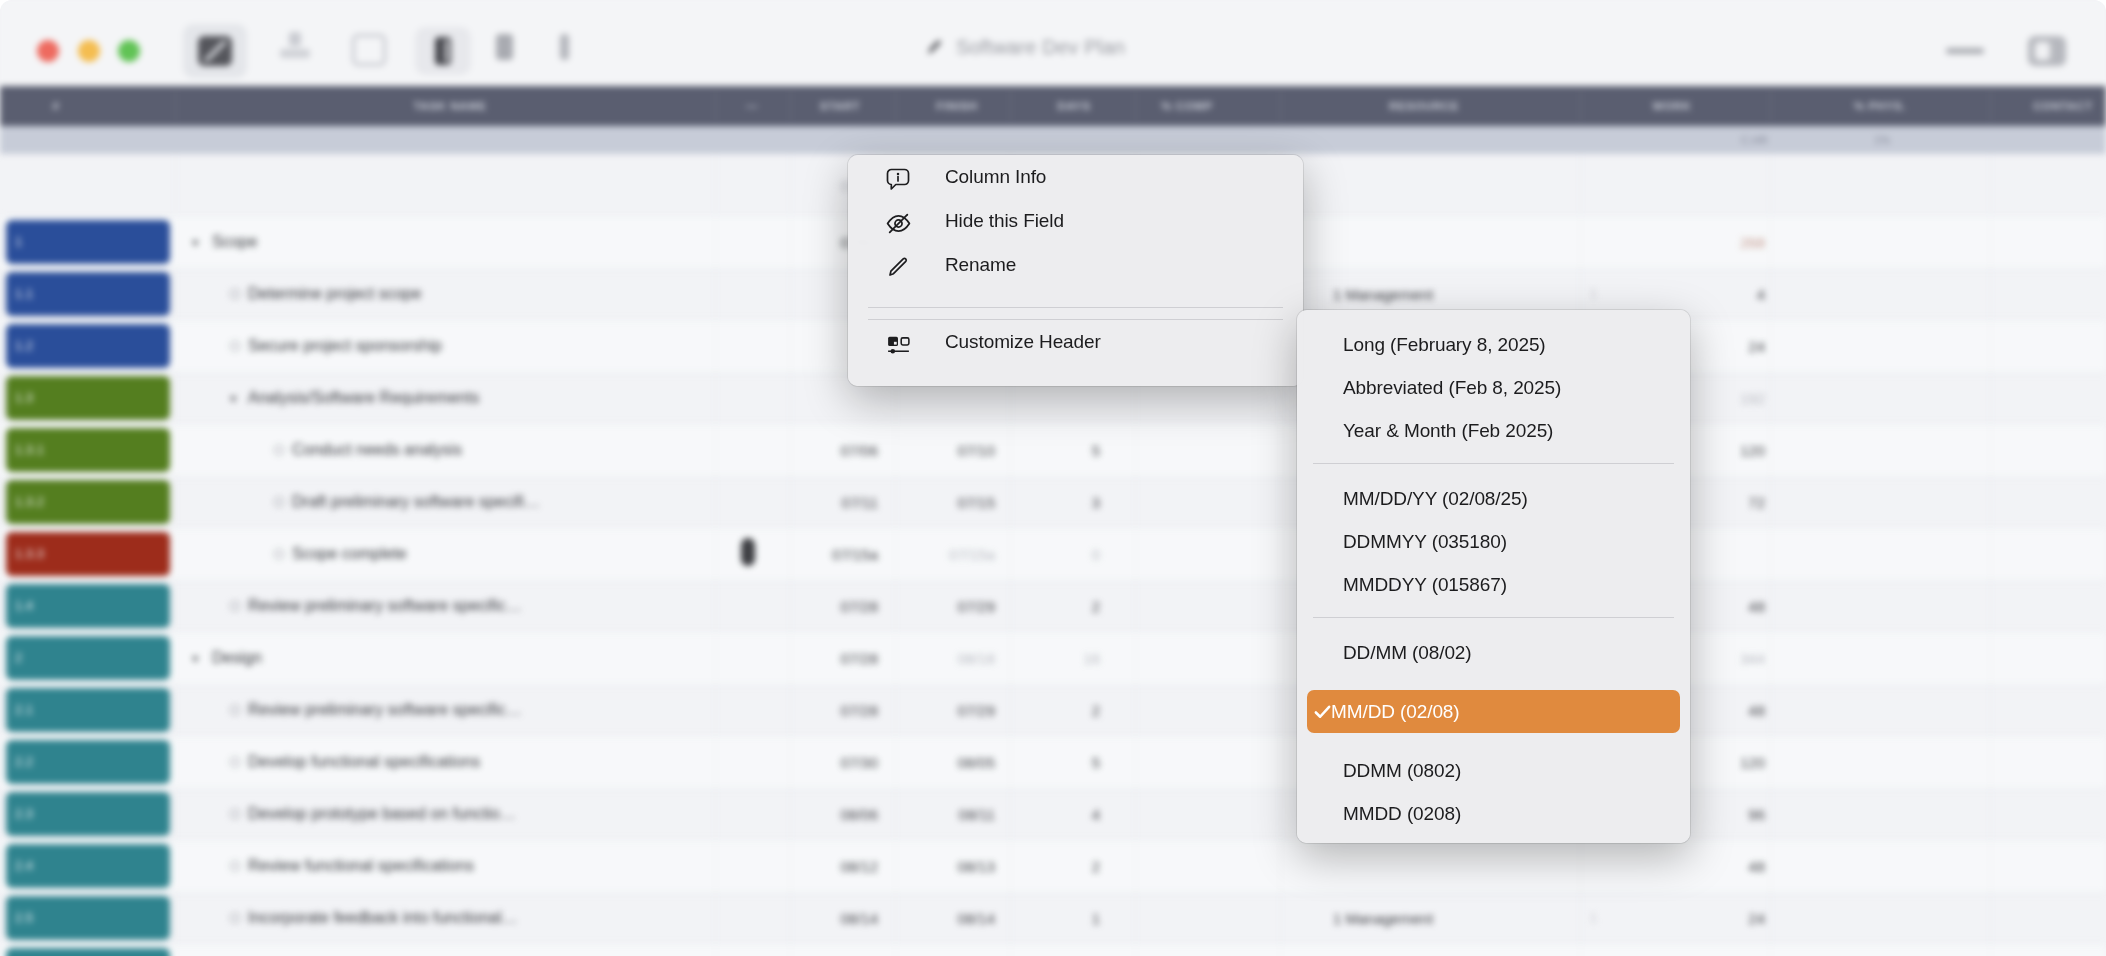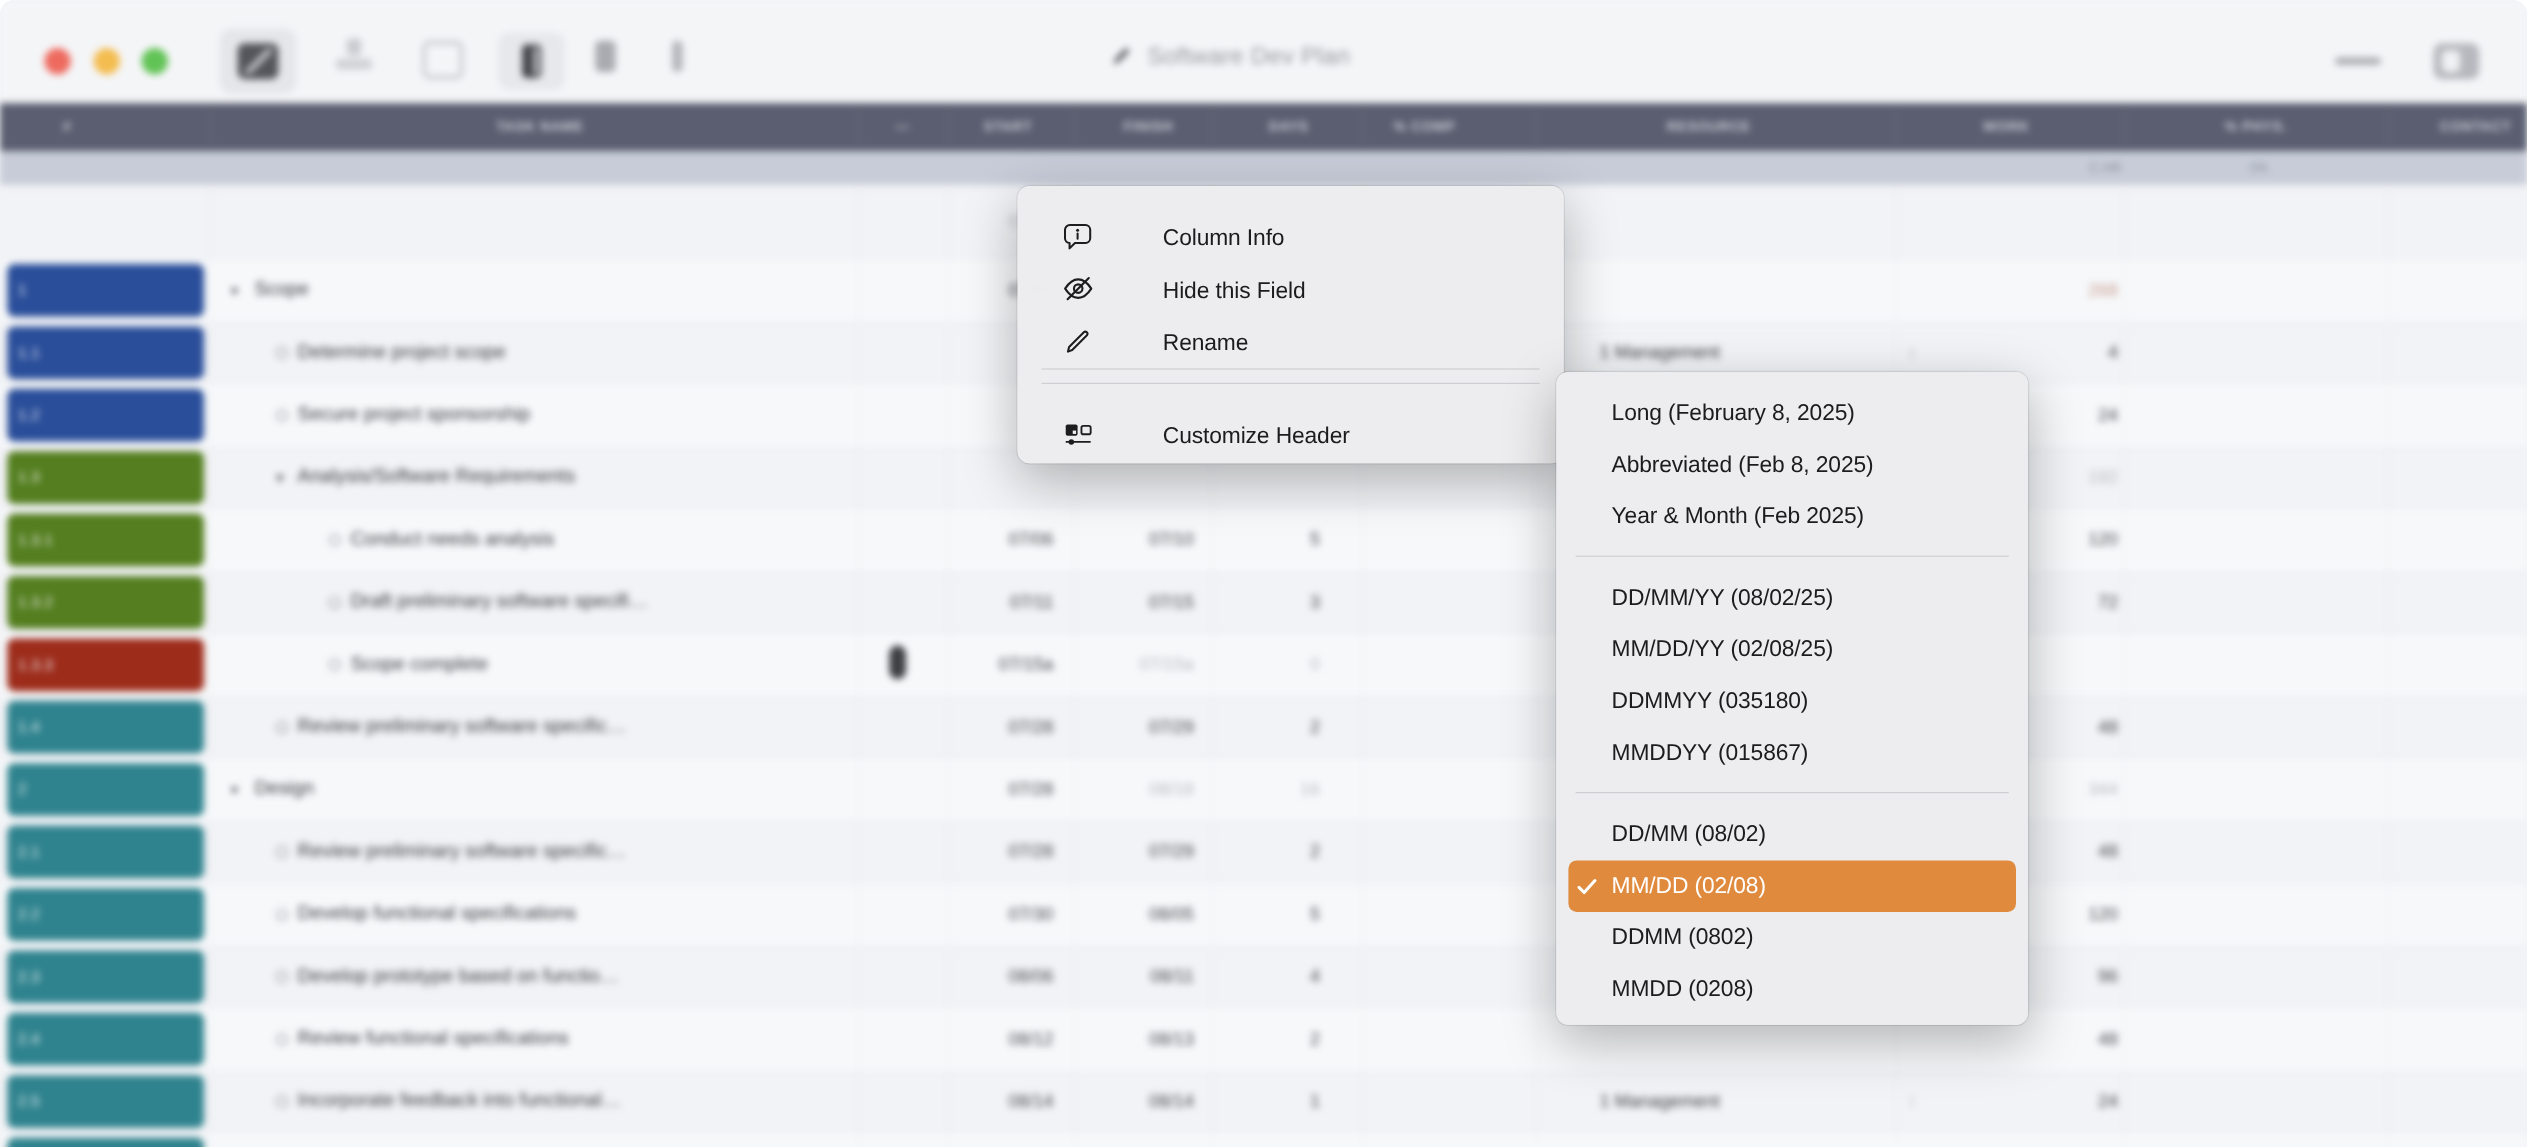--- a/index.html
+++ b/index.html
@@ -54,32 +54,32 @@
   .dim{color:#b7b9c0;}
   .redval{color:#c59a8e;}
 
   
   #cursor{position:absolute;left:741px;top:538px;width:14px;height:28px;border-radius:7px;background:#2e2f33;opacity:.92;}
 
   
   .menu{position:absolute;background:rgba(237,237,239,.985);border-radius:10px;
         box-shadow:0 14px 44px rgba(0,0,0,.28),0 0 0 1px rgba(0,0,0,.09);}
   #context-menu{left:848px;top:155px;width:455px;padding:11px 0;z-index:20;}
-  .mi{position:relative;display:flex;align-items:flex-end;height:44px;padding-left:22px;gap:24px;}
+  .mi{position:relative;display:flex;align-items:flex-start;height:44px;padding-left:22px;}
   .mi-icon{width:56px;display:flex;align-items:center;justify-content:center;flex:0 0 56px;}
   .mi-label{margin-left:19px;font-size:19px;color:#1c1c1e;letter-spacing:-.1px;white-space:nowrap;}
   .mi-chevron{position:absolute;right:18px;display:flex;align-items:center;}
   .mi.hl{background:#d7d7d9;}
   .mdiv{height:1px;background:#cfcfd3;margin:9px 20px 11px 20px;}
 
   #submenu{left:1297px;top:310px;width:393px;padding:13px 0 8px 0;z-index:30;}
   .smi{position:relative;display:flex;align-items:center;height:43px;padding-left:46px;
        font-size:19px;color:#1c1c1e;letter-spacing:-.1px;white-space:nowrap;}
   .smi .check{position:absolute;left:16px;top:50%;transform:translateY(-50%);display:flex;}
-  .smi.sel{background:#e08a3e;margin:0 10px;padding-left:36px;border-radius:7px;color:#ffffff;}
+  .smi.sel{background:#e08a3e;margin:16px 10px;padding-left:24px;border-radius:7px;color:#ffffff;}
   .smi.sel .check{left:6px;}
   .sdiv{height:1px;background:#cfcfd3;margin:11px 16px 13px 16px;}
 </style>
 </head>
 <body>
 
 <div id="stage">
 
   <div id="bg">
 
@@ -394,24 +394,20 @@
 
       <span class="smi-label">Abbreviated (Feb 8, 2025)</span>
     </div>
       <div class="smi">
 
       <span class="smi-label">Year &amp; Month (Feb 2025)</span>
     </div>
       <div class="sdiv"></div>
       <div class="smi">
 
-      <span class="smi-label">DD/MM/YY (08/02/25)</span>
-    </div>
-      <div class="smi">
-
       <span class="smi-label">MM/DD/YY (02/08/25)</span>
     </div>
       <div class="smi">
 
       <span class="smi-label">DDMMYY (035180)</span>
     </div>
       <div class="smi">
 
       <span class="smi-label">MMDDYY (015867)</span>
     </div>

